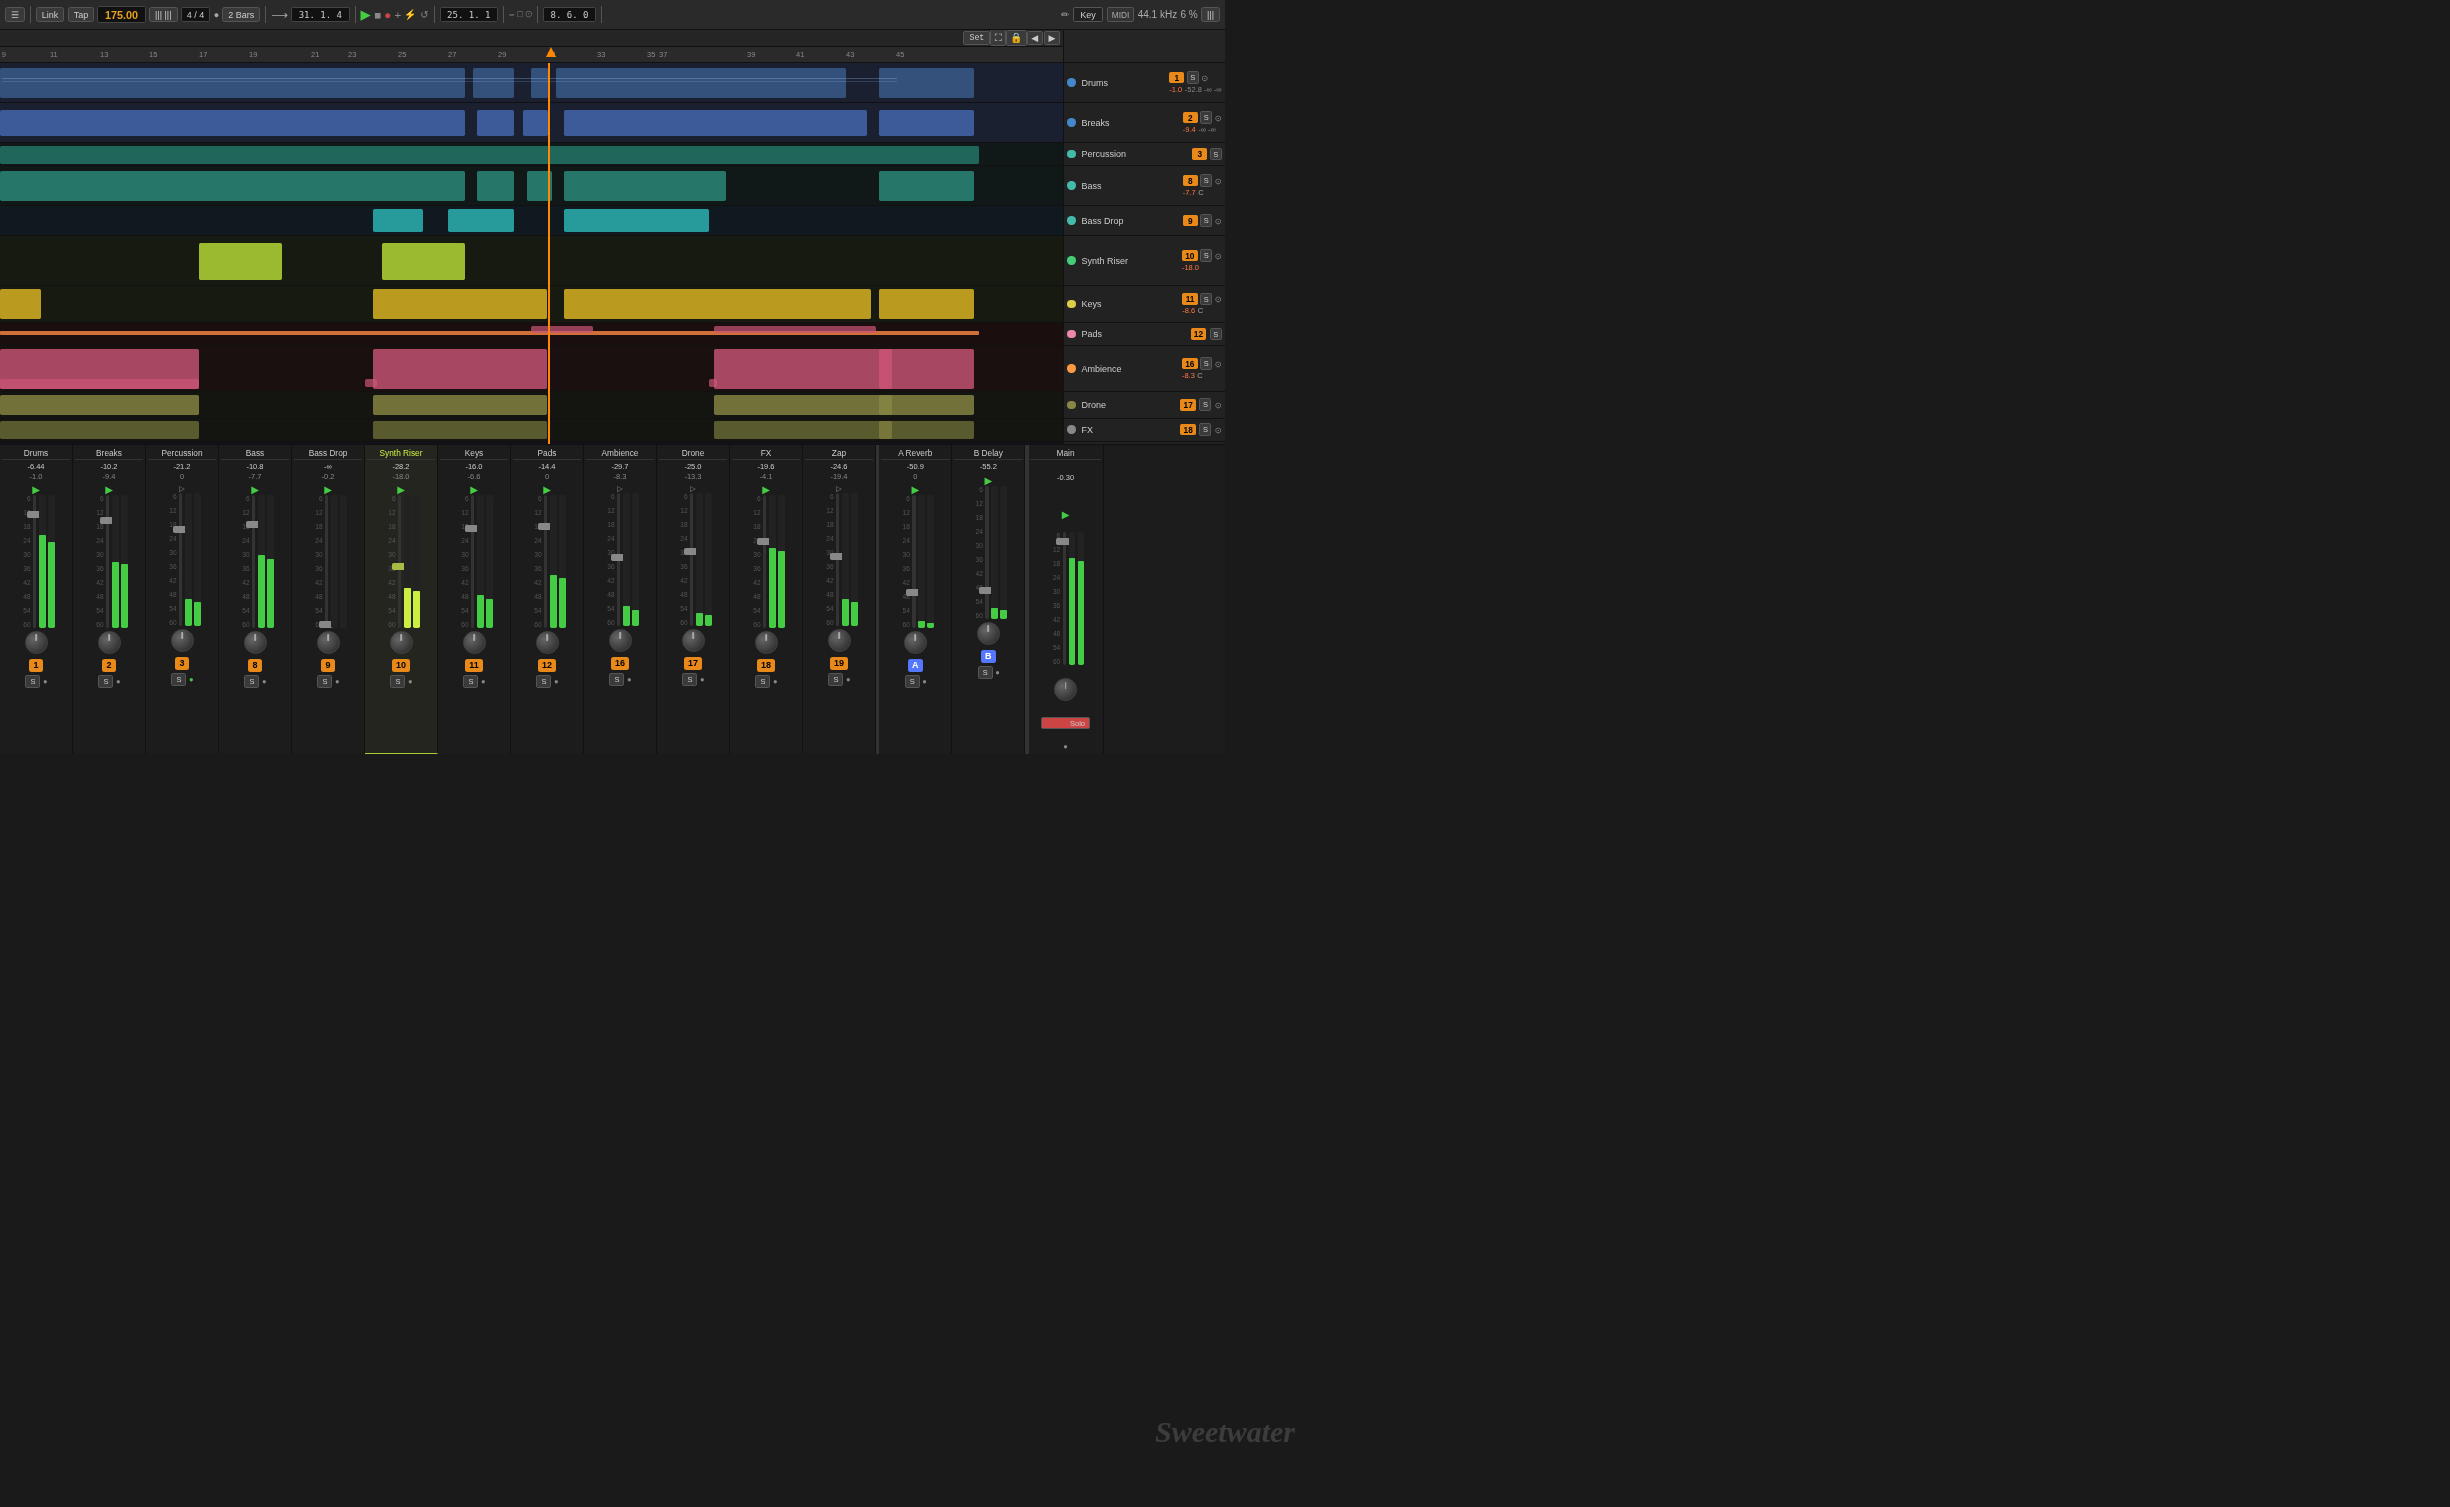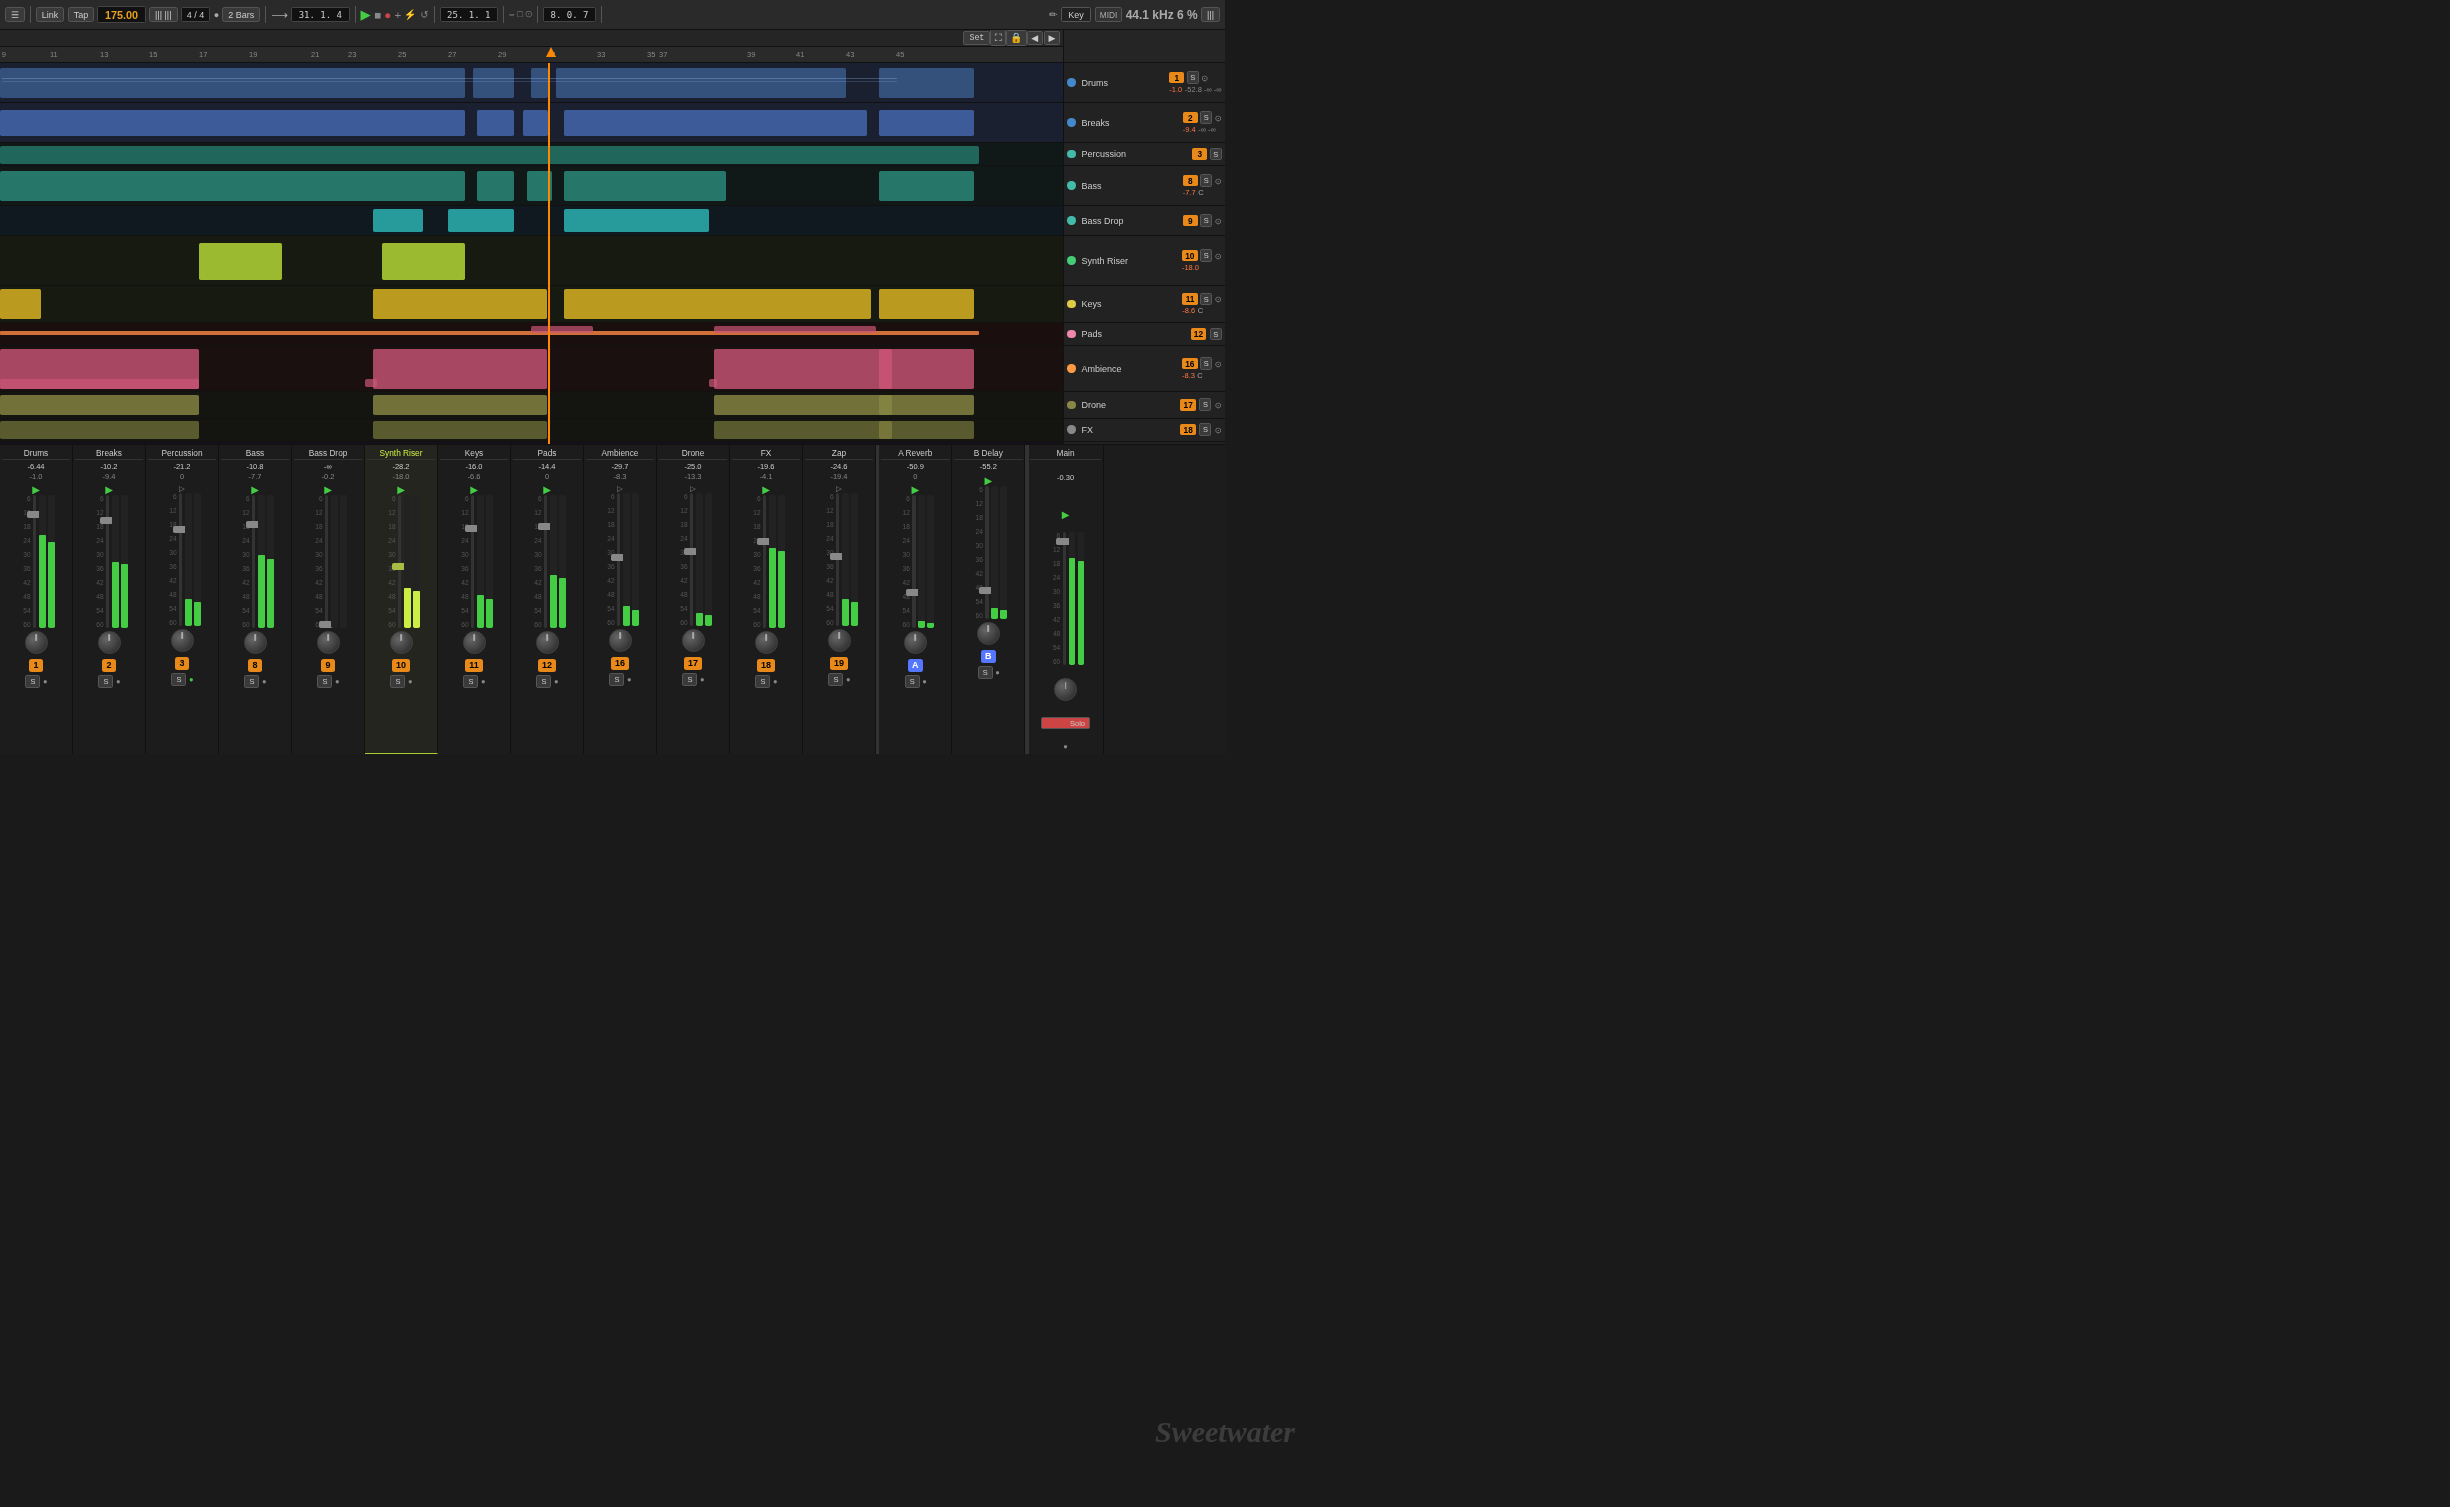--- a/index.html
+++ b/index.html
@@ -72,22 +72,21 @@
     .midi-label {
       background: #333;
       border: 0.8px solid #555;
       color: #aaa;
       padding: 1.7px 4.1px;
       border-radius: 1.7px;
       font-size: 8.3px;
     }
     .sample-rate {
       color: #aaa;
-      font-size: 12px;
-      font-weight: bold;
+      font-size: 10px;
     }
 
     
     #main {
       display: flex;
       flex-direction: column;
       height: calc(754px - 30px);
     }
 
     
@@ -497,21 +496,21 @@
   <span class="stop-btn">■</span>
   <span class="record-btn">●</span>
   <span style="color:#888; font-size:11.6px;">+</span>
   <span style="color:#ff8800; font-size:10px;">⚡</span>
   <span style="color:#888; font-size:10px;">↺</span>
   <div class="toolbar-sep"></div>
   <div class="position-display">25.  1.  1</div>
   <div class="toolbar-sep"></div>
   <span style="color:#888; font-size:9px;">⌣ □ ⊙</span>
   <div class="toolbar-sep"></div>
-  <div class="position-display">8.  0.  7</div>
+  <div class="position-display">8.  6.  0</div>
   <div class="toolbar-sep"></div>
   <div class="toolbar-right">
     <span style="color:#aaa; font-size:10px;">✏</span>
     <div class="key-label">Key</div>
     <div class="midi-label">MIDI</div>
     <div class="sample-rate">44.1 kHz</div>
     <div class="sample-rate">6 %</div>
     <button class="toolbar-btn">|||</button>
   </div>
 </div>

